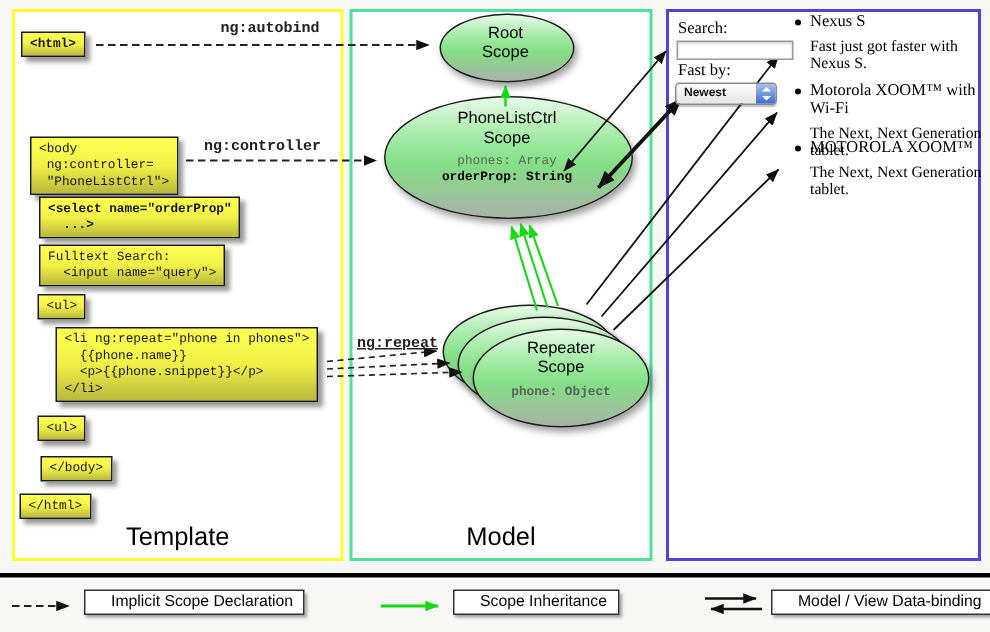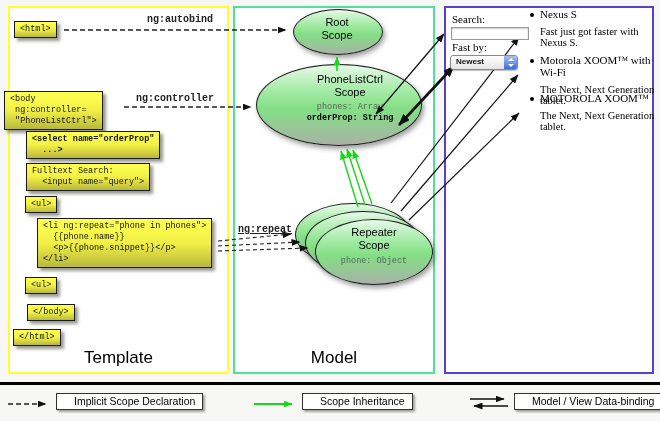--- a/index.html
+++ b/index.html
@@ -72,34 +72,34 @@
   <div class="panel mdl"></div>
   <div class="panel vw"></div>
   <div class="panel-label lbl-mdl">Model</div>
   <div class="panel-label lbl-tpl">Template</div>
 
   <div class="scope" style="left:293px;top:9px;width:88px;height:44px;"></div>
   <div class="scope-text pre scope-title" style="left:293px;top:16px;width:88px;">Root
 Scope</div>
 
   <div class="scope" style="left:256px;top:64px;width:164px;height:80px;"></div>
-  <div class="scope-text" style="left:258px;top:73px;width:160px;margin-left:12px;">
+  <div class="scope-text" style="left:258px;top:73px;width:160px;">
     <div class="pre scope-title">PhoneListCtrl
 Scope</div>
     <div class="scope-prop" style="margin-top:3px;">phones: Array</div>
     <div class="scope-prop bold">orderProp: String</div>
   </div>
 
   <div class="scope" style="left:295px;top:203px;width:114px;height:61px;"></div>
   <div class="scope" style="left:305px;top:211px;width:114px;height:62px;"></div>
   <div class="scope" style="left:315px;top:219px;width:116px;height:64px;"></div>
   <div class="scope-text" style="left:318px;top:226px;width:112px;">
     <div class="pre scope-title">Repeater
 Scope</div>
-    <div class="scope-prop" style="margin-top:4px;">phone: Object</div>
+    <div class="scope-prop" style="margin-top:4px;font-weight:bold;">phone: Object</div>
   </div>
 
   <svg class="wires" width="660" height="421" viewBox="0 0 660 421">
     <defs>
       <marker id="mB" markerUnits="userSpaceOnUse" markerWidth="9" markerHeight="7" refX="8.5" refY="3.5" orient="auto-start-reverse">
         <path d="M0,0 L9,3.5 L0,7 z" fill="#111"></path>
       </marker>
       <marker id="mBT" markerUnits="userSpaceOnUse" markerWidth="12" markerHeight="9" refX="11" refY="4.5" orient="auto-start-reverse">
         <path d="M0,0 L12,4.5 L0,9 z" fill="#111"></path>
       </marker>
@@ -119,22 +119,22 @@
     <path d="M365 205 L347 149" stroke="#16d916" stroke-width="1.4" fill="none" marker-end="url(#mG)"></path>
     <path d="M372 204 L353 150" stroke="#16d916" stroke-width="1.4" fill="none" marker-end="url(#mG)"></path>
 
     <path d="M376 114 L444 34" stroke="#111" stroke-width="1.2" fill="none" marker-start="url(#mB)" marker-end="url(#mB)"></path>
     <path d="M399 125 L454 66" stroke="#111" stroke-width="2.6" fill="none" marker-start="url(#mBT)" marker-end="url(#mBT)"></path>
     <path d="M391 203 L519 37" stroke="#111" stroke-width="1.2" fill="none" marker-end="url(#mB)"></path>
     <path d="M401 211 L518 75" stroke="#111" stroke-width="1.2" fill="none" marker-end="url(#mB)"></path>
     <path d="M409 220 L519 113" stroke="#111" stroke-width="1.2" fill="none" marker-end="url(#mB)"></path>
   </svg>
 
-  <div class="code-box pre" style="left:14px;top:21px;">&lt;html&gt;</div>
-  <div class="code-box pre" style="left:4px;top:91px;">&lt;body
+  <div class="code-box pre" style="left:14px;top:21px;font-weight:bold;">&lt;html&gt;</div>
+  <div class="code-box pre" style="left:20px;top:91px;">&lt;body
  ng:controller=
  "PhoneListCtrl"&gt;</div>
   <div class="code-box pre bold" style="left:26px;top:131px;">&lt;select name="orderProp"
   ...&gt;</div>
   <div class="code-box pre" style="left:26px;top:163px;">Fulltext Search:
   &lt;input name="query"&gt;</div>
   <div class="code-box pre" style="left:25px;top:196px;">&lt;ul&gt;</div>
   <div class="code-box pre" style="left:37px;top:218px;">&lt;li ng:repeat="phone in phones"&gt;
   {{phone.name}}
   &lt;p&gt;{{phone.snippet}}&lt;/p&gt;

